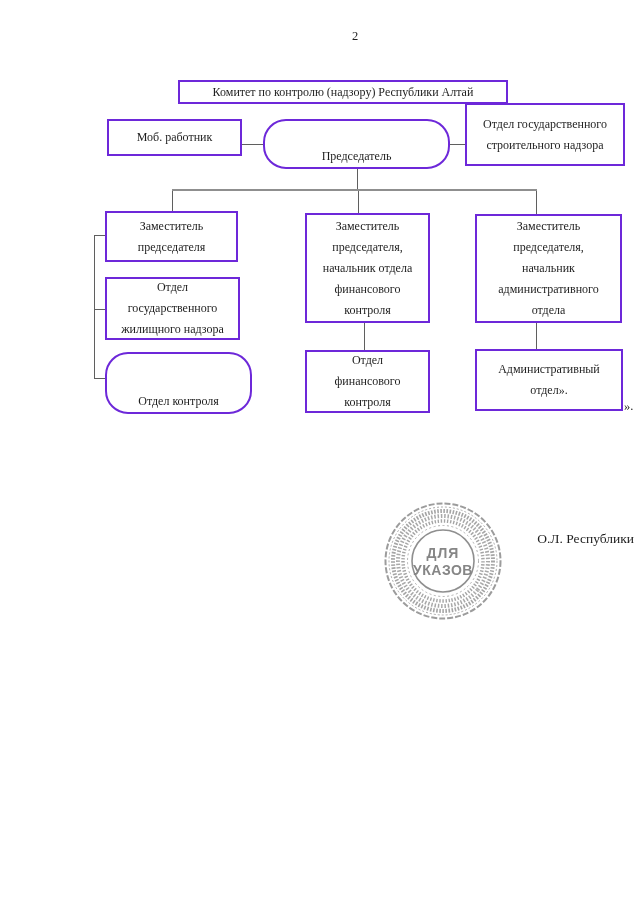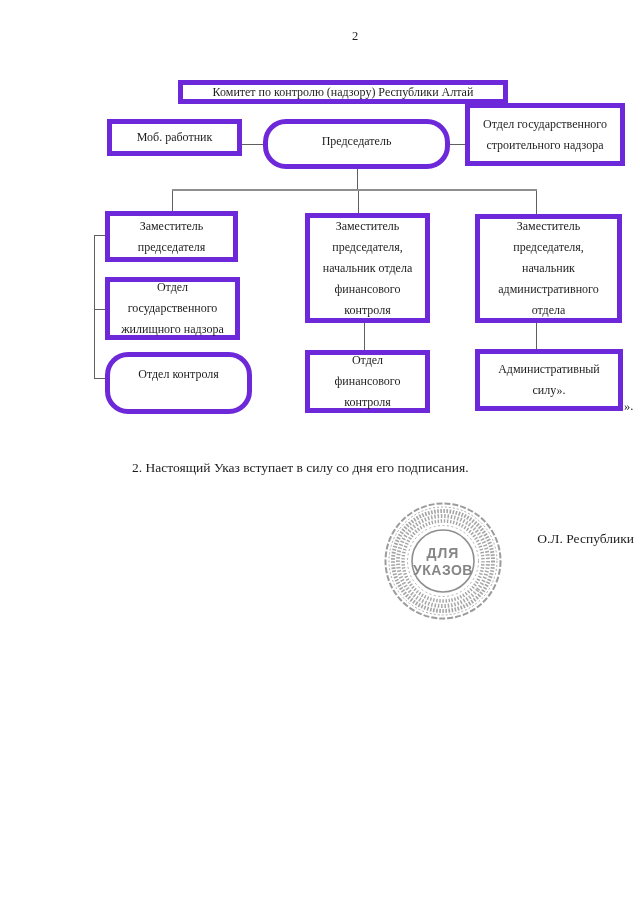--- a/index.html
+++ b/index.html
@@ -12,32 +12,32 @@
     color:#1e1e1e;
     overflow:hidden;
   }
   .page-number{
     position:absolute;left:352px;top:29px;
     font-size:12.5px;
   }
   
   .node{
     position:absolute;
-    border:5px solid #6d28d9;
+    border:2px solid #6d28d9;
     background:#ffffff;
     display:flex;
     align-items:center;
     justify-content:center;
     text-align:center;
     font-size:12px;
     line-height:21px;
     white-space:pre-line;
     box-sizing:border-box;
   }
-  .node.top{align-items:flex-start;padding-top:7px;border-radius:23px;}
+  .node.top{align-items:flex-end;border-radius:23px;}
   .n-title  {left:178px;top:80px; width:330px;height:24px;}
   .n-mob    {left:107px;top:119px;width:135px;height:37px;}
   .n-chair  {left:263px;top:119px;width:187px;height:50px;}
   .n-stroy  {left:465px;top:103px;width:160px;height:63px;}
   .n-zam1   {left:105px;top:211px;width:133px;height:51px;}
   .n-zhil   {left:105px;top:277px;width:135px;height:63px;}
   .n-kontrol{left:105px;top:352px;width:147px;height:62px;}
   .n-zamfin {left:305px;top:213px;width:125px;height:110px;}
   .n-fin    {left:305px;top:350px;width:125px;height:63px;}
   .n-zamadm {left:475px;top:214px;width:147px;height:109px;}
@@ -129,41 +129,40 @@
     </div>
     <div class="node n-zamadm">
       <span>Заместитель
 председателя,
 начальник
 административного
 отдела</span>
     </div>
     <div class="node n-adm">
       <span>Административный
-силу».</span>
+отдел».</span>
     </div>
 
     <div class="ln l-mob-chair"></div>
     <div class="ln l-chair-stroy"></div>
     <div class="ln l-stem"></div>
     <div class="ln l-dist"></div>
     <div class="ln l-drop-l"></div>
     <div class="ln l-drop-c"></div>
     <div class="ln l-drop-r"></div>
     <div class="ln l-fin"></div>
     <div class="ln l-adm"></div>
     <div class="ln l-brkt-v"></div>
     <div class="ln l-stub-top"></div>
     <div class="ln l-stub-mid"></div>
     <div class="ln l-stub-bot"></div>
   </div>
 
   <div class="closing-quote">».</div>
 
-  <p class="paragraph">2. Настоящий Указ вступает в силу со дня его подписания.</p>
 
   <svg class="seal" viewBox="0 0 130 130">
     <circle cx="65" cy="65" r="57.5" fill="none" stroke="#9c9c9c" stroke-width="2" stroke-dasharray="6 2"></circle>
     <circle cx="65" cy="65" r="54" fill="none" stroke="#ababab" stroke-width="1" stroke-dasharray="2 2"></circle>
     <circle cx="65" cy="65" r="50" fill="none" stroke="#a5a5a5" stroke-width="4" stroke-dasharray="1.6 1.5"></circle>
     <circle cx="65" cy="65" r="45" fill="none" stroke="#a9a9a9" stroke-width="4" stroke-dasharray="1.5 1.8" transform="rotate(40 65 65)"></circle>
     <circle cx="65" cy="65" r="40" fill="none" stroke="#a5a5a5" stroke-width="3.5" stroke-dasharray="1.4 1.7" transform="rotate(80 65 65)"></circle>
     <circle cx="65" cy="65" r="35.5" fill="none" stroke="#b0b0b0" stroke-width="1" stroke-dasharray="2 2.5"></circle>
     <circle cx="65" cy="65" r="31" fill="none" stroke="#8f8f8f" stroke-width="1.6"></circle>
     <text x="65" y="62" font-size="14" letter-spacing="1" text-anchor="middle">ДЛЯ</text>

